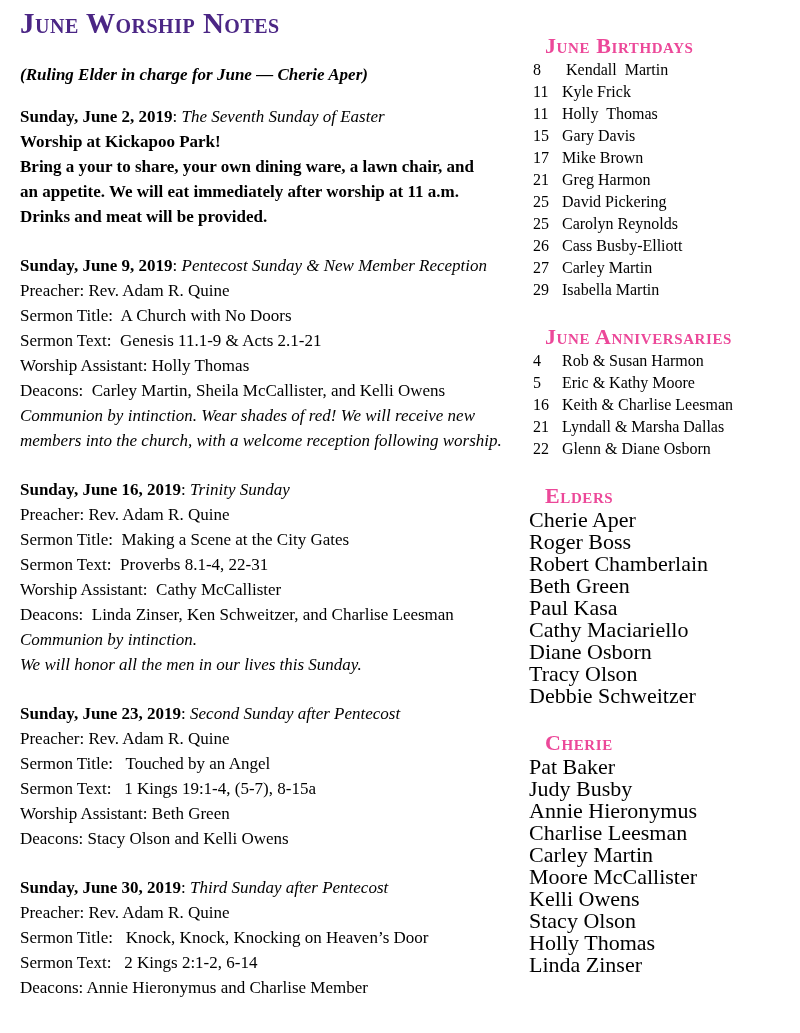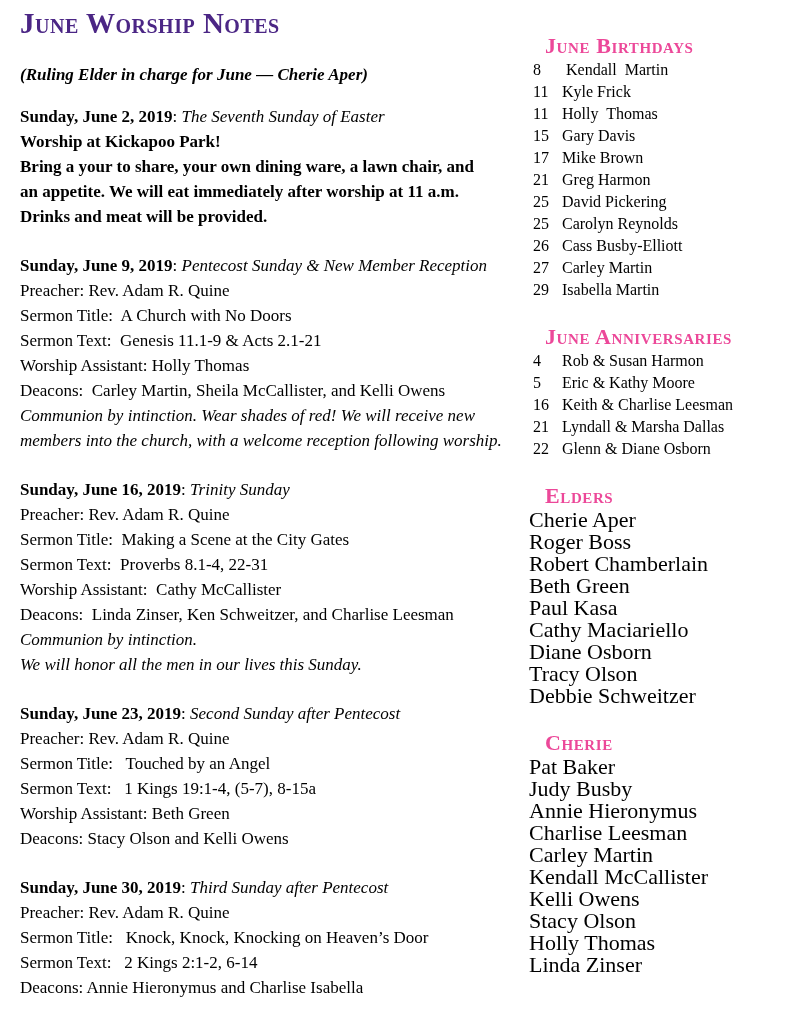--- a/index.html
+++ b/index.html
@@ -96,21 +96,21 @@
       <div class="line">Sermon Text:   1 Kings 19:1-4, (5-7), 8-15a</div>
       <div class="line">Worship Assistant: Beth Green</div>
       <div class="line">Deacons: Stacy Olson and Kelli Owens</div>
     </section>
 
     <section class="service">
       <div class="line"><span class="b">Sunday, June 30, 2019</span><span>: </span><span class="i">Third Sunday after Pentecost</span></div>
       <div class="line">Preacher: Rev. Adam R. Quine</div>
       <div class="line">Sermon Title:   Knock, Knock, Knocking on Heaven’s Door</div>
       <div class="line">Sermon Text:   2 Kings 2:1-2, 6-14</div>
-      <div class="line">Deacons: Annie Hieronymus and Charlise Isabella</div>
+      <div class="line">Deacons: Annie Hieronymus and Charlise Member</div>
     </section>
   </div>
 
   <aside class="sidebar">
 
     <section class="side-section">
       <h2 class="side-heading">June Birthdays</h2>
       <div class="row">
           <span class="day">8</span>
           <span class="nm"> Kendall  Martin</span>
@@ -194,21 +194,21 @@
       <div class="nameline">Debbie Schweitzer</div>
     </section>
 
     <section class="side-section">
       <h2 class="side-heading">Cherie</h2>
       <div class="nameline">Pat Baker</div>
       <div class="nameline">Judy Busby</div>
       <div class="nameline">Annie Hieronymus</div>
       <div class="nameline">Charlise Leesman</div>
       <div class="nameline">Carley Martin</div>
-      <div class="nameline">Kendall McCallister</div>
+      <div class="nameline">Moore McCallister</div>
       <div class="nameline">Kelli Owens</div>
       <div class="nameline">Stacy Olson</div>
       <div class="nameline">Holly Thomas</div>
       <div class="nameline">Linda Zinser</div>
     </section>
 
   </aside>
 </div>
 
 </body></html>

